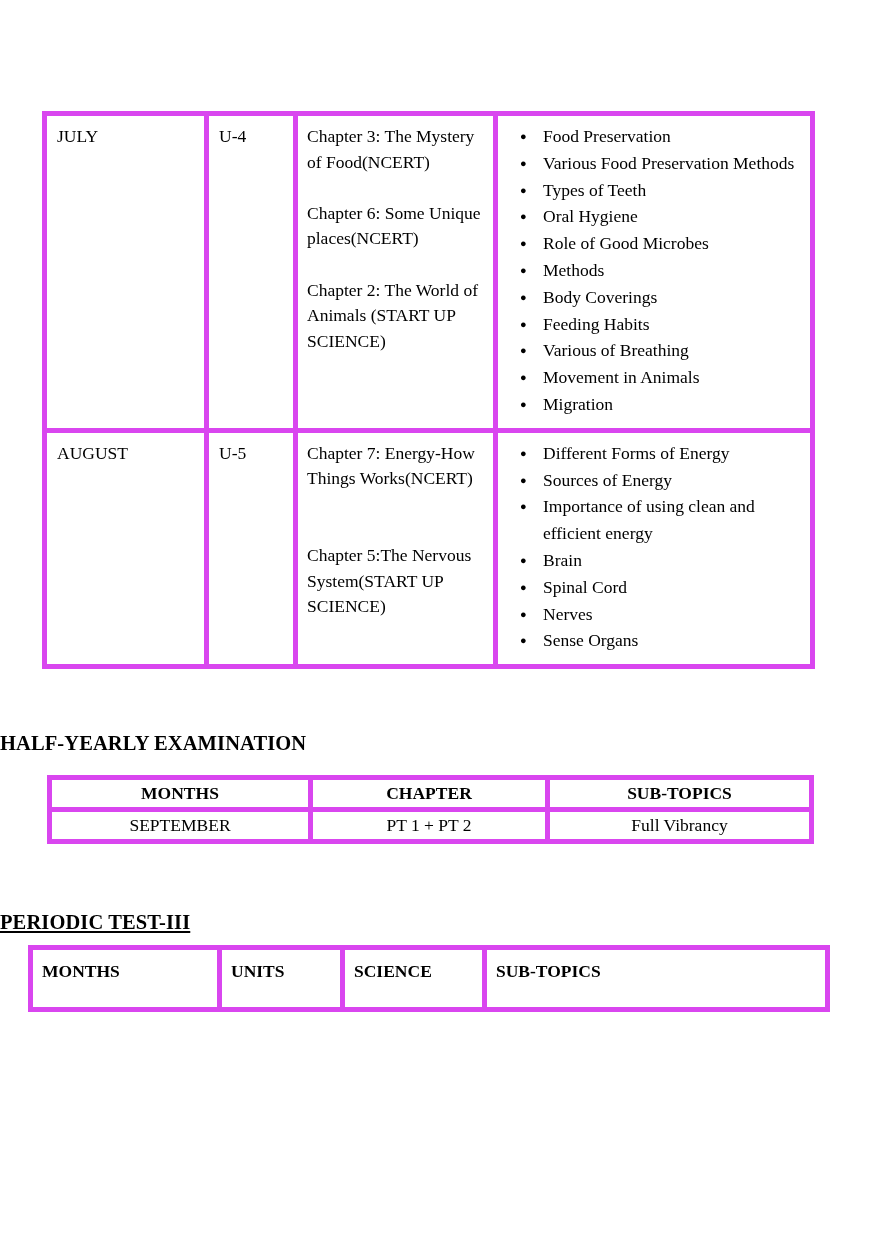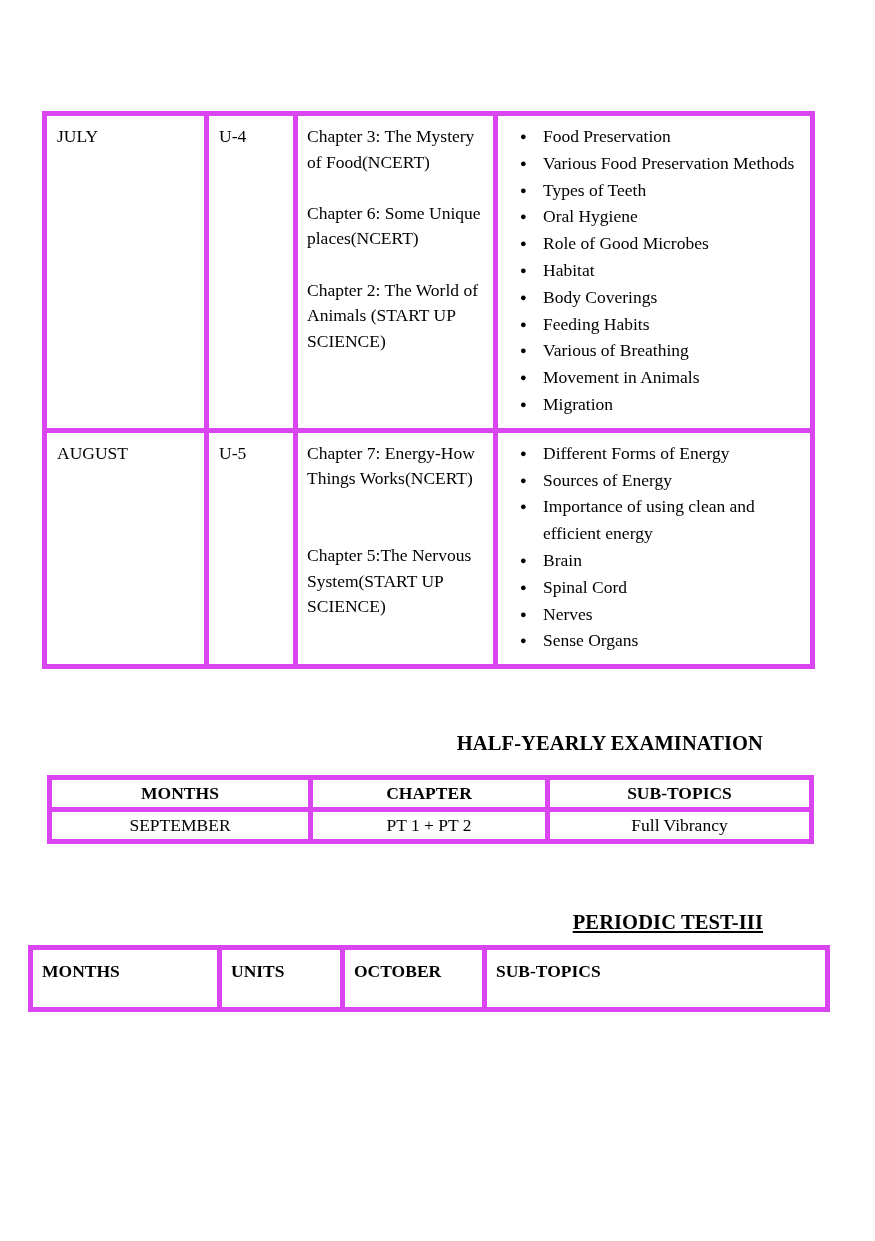--- a/index.html
+++ b/index.html
@@ -73,21 +73,21 @@
     top: 0;
     font-size: 11px;
     line-height: 26.8px;
   }
 
   
   .section-heading {
     position: absolute;
     left: 0;
     width: 763px;
-    text-align: right;
+    text-align: left;
     font-weight: bold;
     font-size: 20.5px;
     letter-spacing: 0.1px;
   }
   #heading-half-yearly { top: 732px; }
   #heading-periodic-3  { top: 911px; text-decoration: underline; }
 
   
   .halfyearly-table {
     position: absolute;
@@ -168,21 +168,21 @@
         <div class="chapter-gap"></div>
         <div class="chapter-block">Chapter 2: The World of Animals (START UP SCIENCE)</div>
       </td>
       <td>
         <ul class="topics">
           <li>Food Preservation</li>
           <li>Various Food Preservation Methods</li>
           <li>Types of Teeth</li>
           <li>Oral Hygiene</li>
           <li>Role of Good Microbes</li>
-          <li>Habitat</li>
+          <li>Methods</li>
           <li>Body Coverings</li>
           <li>Feeding Habits</li>
           <li>Various of Breathing</li>
           <li>Movement in Animals</li>
           <li>Migration</li>
         </ul>
       </td>
     </tr>
     <tr>
       <td class="cell-pad">
@@ -240,17 +240,17 @@
   <colgroup>
     <col class="pt-col-1">
       <col class="pt-col-2">
       <col class="pt-col-3">
       <col class="pt-col-4">
   </colgroup>
   <tbody>
     <tr>
       <td class="pt-head">MONTHS</td>
       <td class="pt-head">UNITS</td>
-      <td class="pt-head">OCTOBER</td>
+      <td class="pt-head">SCIENCE</td>
       <td class="pt-head">SUB-TOPICS</td>
     </tr>
   </tbody>
 </table>
 
 </body></html>

